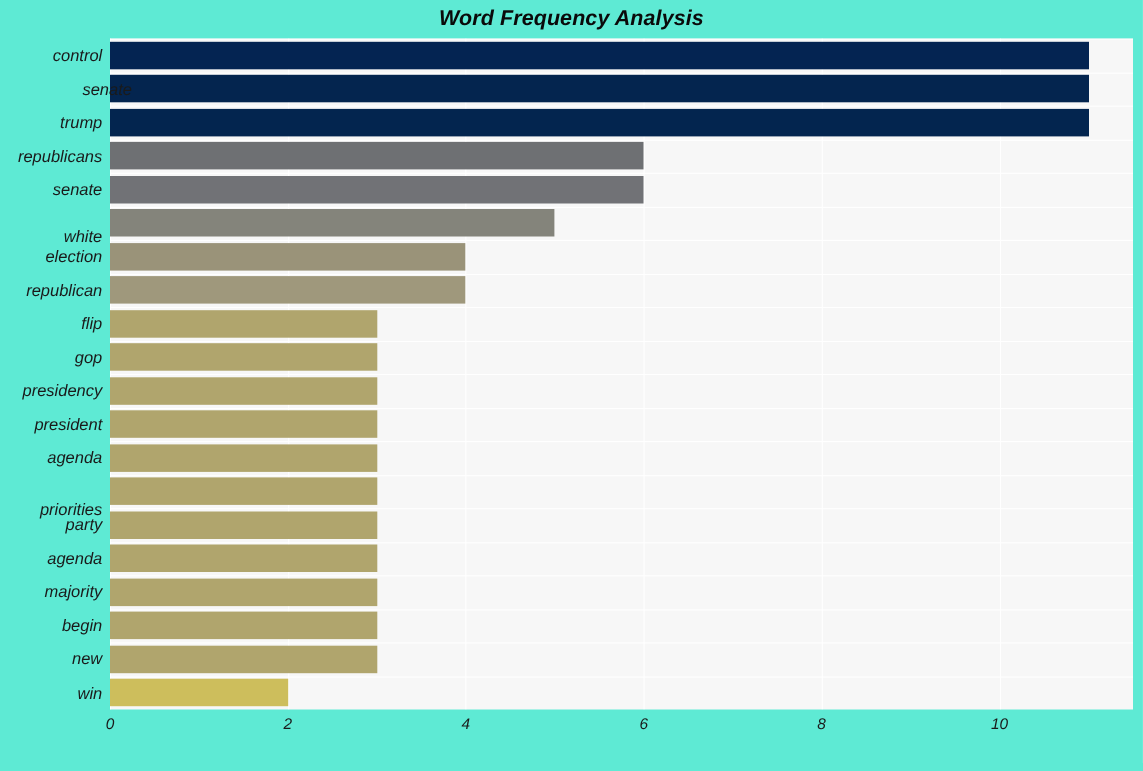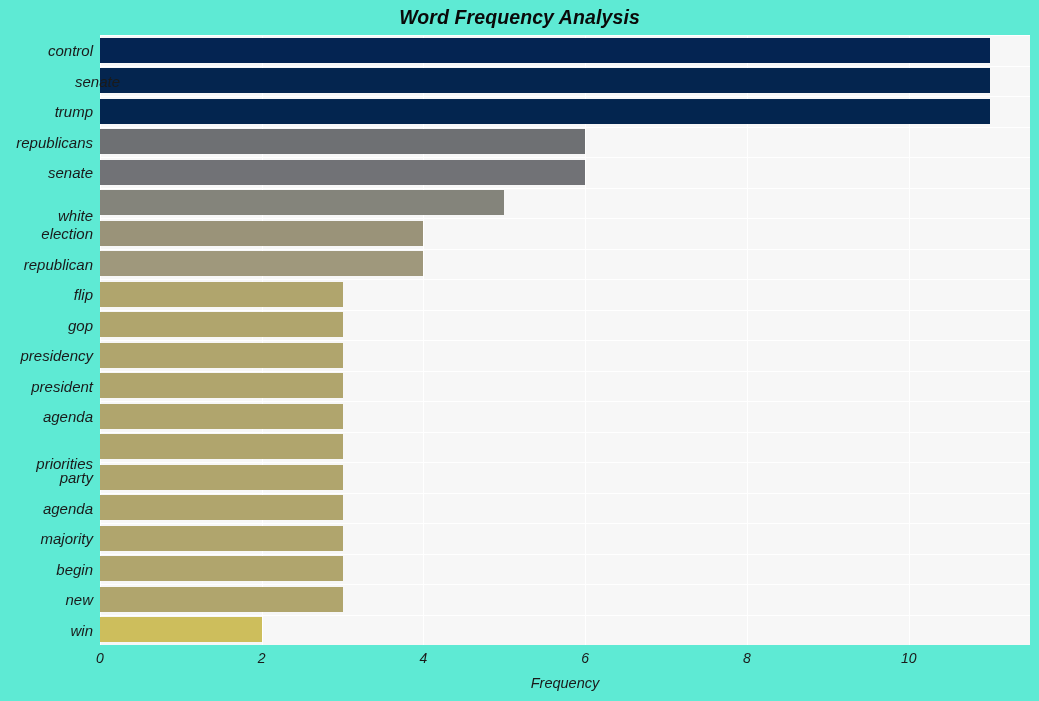--- a/index.html
+++ b/index.html
@@ -187,15 +187,14 @@
     </div>
   <div id="xtick-labels">
       <div class="xtick-wrap" style="left: 100px;">0</div>
       <div class="xtick-wrap" style="left: 261.739px;">2</div>
       <div class="xtick-wrap" style="left: 423.478px;">4</div>
       <div class="xtick-wrap" style="left: 585.217px;">6</div>
       <div class="xtick-wrap" style="left: 746.957px;">8</div>
       <div class="xtick-wrap" style="left: 908.696px;">10</div>
     </div>
 
-  <div id="xaxis-title">Frequency</div>
 
 </div>
 
 </body></html>

